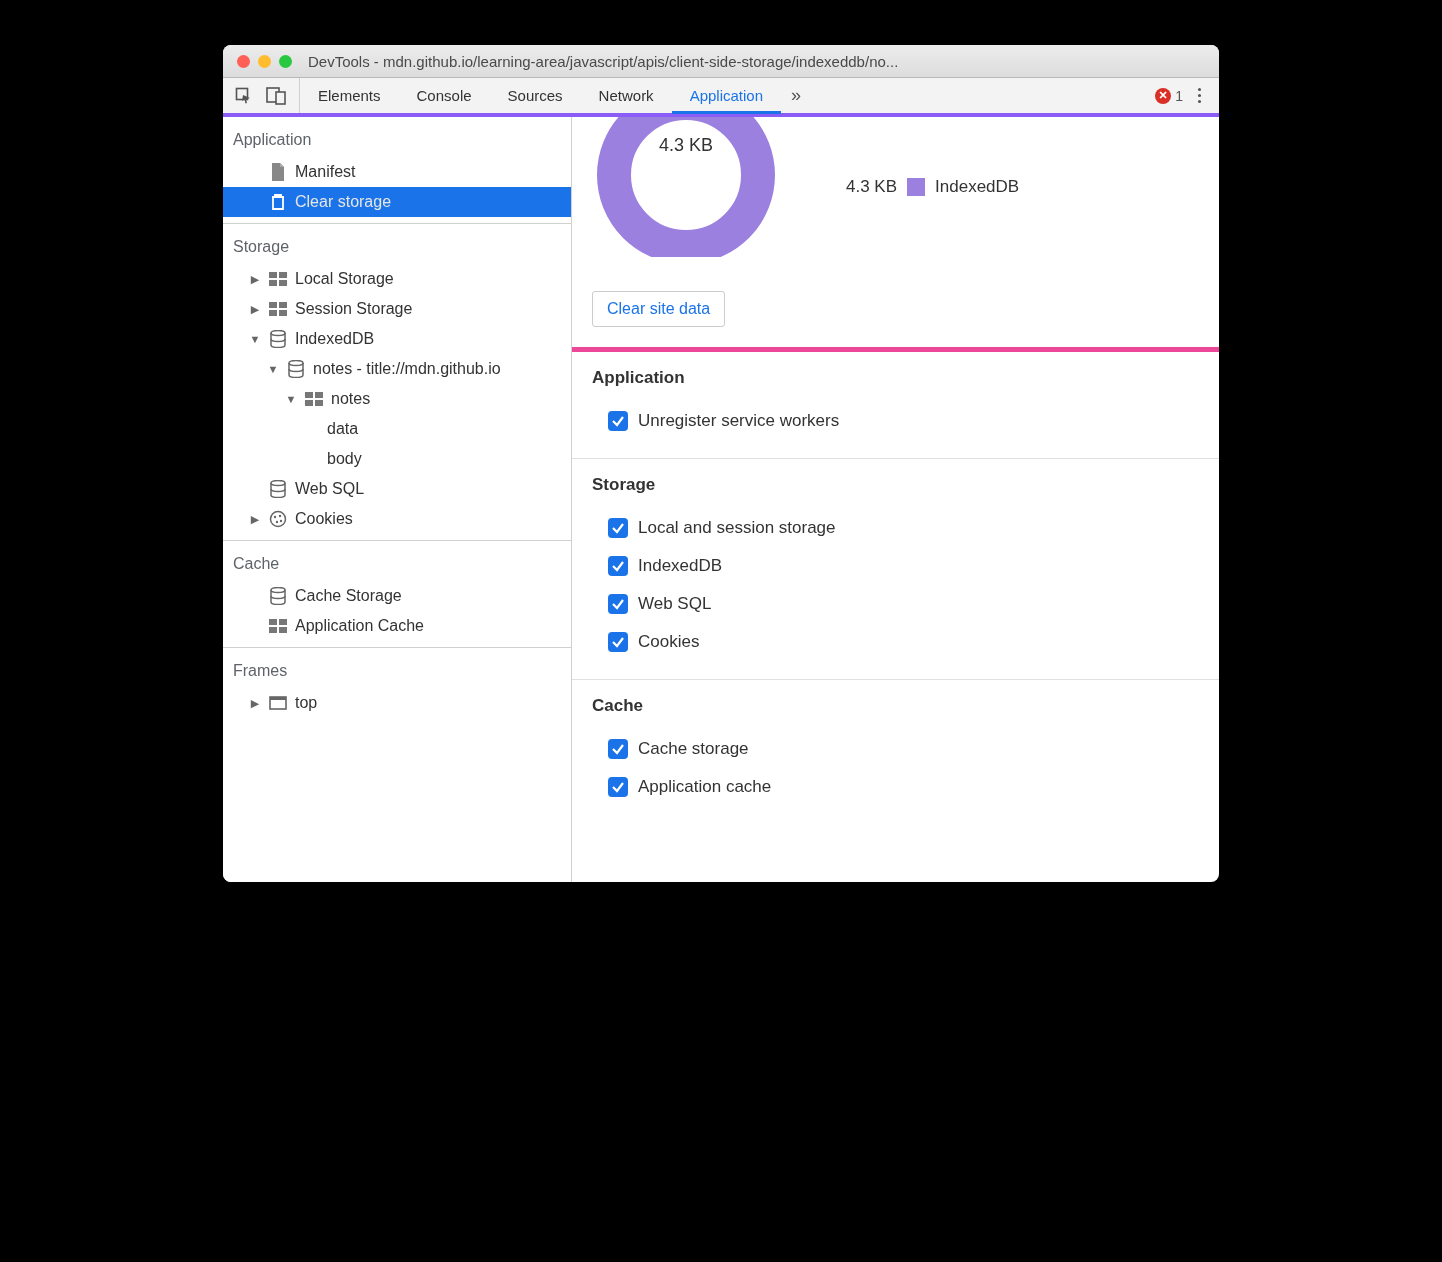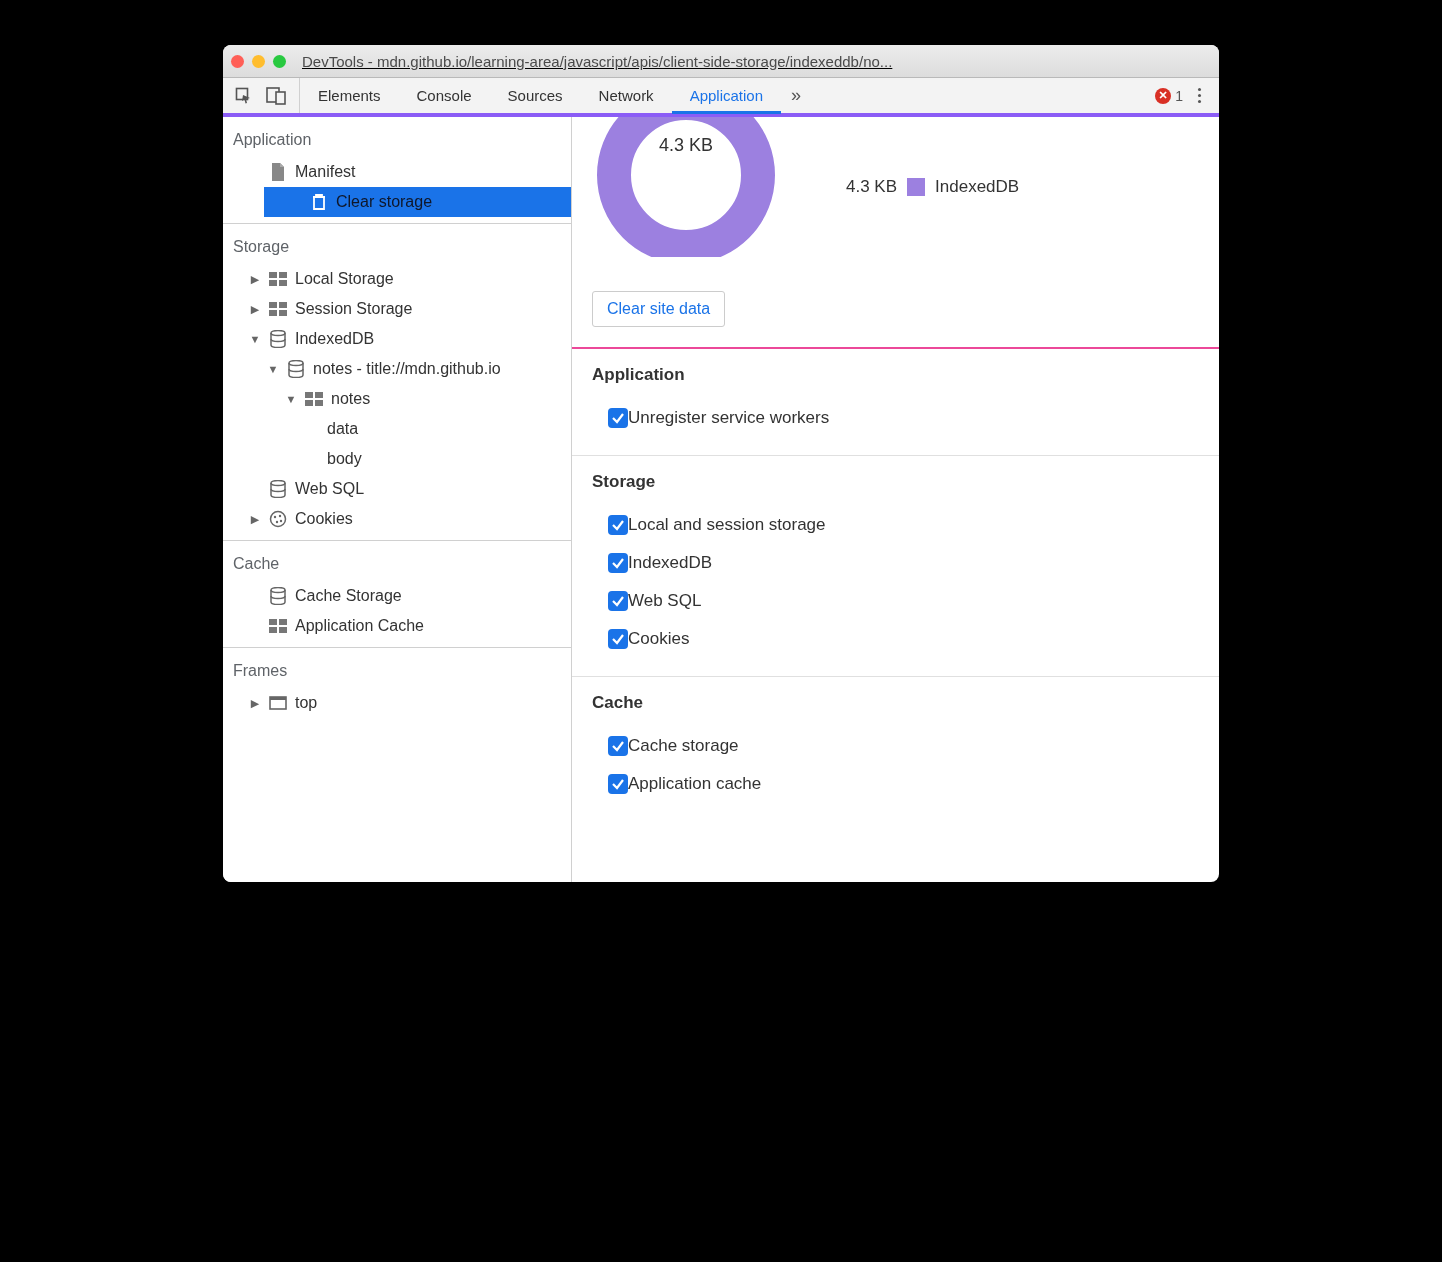--- a/index.html
+++ b/index.html
@@ -20,23 +20,22 @@
   border-radius: 8px;
   box-shadow: 0 20px 60px rgba(0,0,0,0.5);
   overflow: hidden;
 }
 .titlebar {
   height: 33px;
   background: linear-gradient(#ececec, #dcdcdc);
   border-bottom: 1px solid #b9b9b9;
   display: flex;
   align-items: center;
-  padding: 0 8px;
+  padding: 0 14px;
   gap: 8px;
-  text-decoration: underline;
 }
 .traffic { display: flex; gap: 8px; margin-right: 8px; }
 .dot { width: 13px; height: 13px; border-radius: 50%; }
 .dot.red { background: #ff5f57; }
 .dot.yellow { background: #ffbd2e; }
 .dot.green { background: #28c940; }
 .titlebar-title { color: #4a4a4a; font-size: 15px; overflow: hidden; text-overflow: ellipsis; white-space: nowrap; flex: 1; }
 
 .toolbar {
   height: 39px;
@@ -75,43 +74,43 @@
 .body { display:flex; height: 765px; }
 .sidebar { width: 349px; border-right: 1px solid #d0d0d0; background:#fff; overflow:auto; }
 .side-section { border-bottom: 1px solid #d0d0d0; padding: 6px 0; }
 .side-head { color: #5f6368; font-size: 16px; padding: 8px 10px; }
 .side-item {
   display:flex; align-items:center; gap:8px;
   padding: 6px 10px 6px 26px;
   color:#333; font-size:16px;
   cursor: pointer;
 }
-.side-item.selected { background:#1a73e8; color:#0f172a;margin-left:41px; }
+.side-item.selected { background:#1a73e8; color:#e5e5e5; }
 .side-item.selected .ico { color:#fff; }
 .caret { width:12px; display:inline-flex; justify-content:center; color:#666; font-size:11px; }
 .ico { width:18px; height:18px; display:inline-flex; align-items:center; justify-content:center; color:#5f6368; }
 .indent-1 { padding-left: 26px; }
 .indent-2 { padding-left: 44px; }
 .indent-3 { padding-left: 62px; }
 .indent-5 { padding-left: 104px; }
 
 .main { flex:1; overflow:auto; }
 .chart-row { display:flex; align-items:center; gap:60px; padding: 0 20px 20px 20px; }
 .donut-wrap { position:relative; width:200px; height:140px; margin-left:-6px; }
 .donut-center { position:absolute; left:50%; top:18px; transform:translateX(-50%); font-size:18px; color:#333; }
 .legend-row { display:flex; align-items:center; gap:10px; font-size:17px; color:#333; }
 .swatch { width:18px; height:18px; background:#9c80e0; }
-.clear-btn-row { padding: 14px 20px 20px 20px; border-bottom:2px solid #ec4899; }
+.clear-btn-row { padding: 14px 20px 20px 20px; border-bottom:5px solid #ec4899; }
 .clear-btn {
   border:1px solid #ccc; border-radius:3px; background:#fff;
   color:#1a73e8; padding:8px 14px; font-size:16px; cursor:pointer;
 }
 .section { border-bottom:1px solid #e0e0e0; padding: 16px 20px 18px 20px; }
 .section h3 { font-size:17px; font-weight:600; color:#333; margin-bottom:14px; }
-.check-row { display:flex; align-items:center; padding:9px 16px; font-size:17px; color:#333; }
+.check-row { display:flex; align-items:center; gap:10px; padding:9px 16px; font-size:17px; color:#333; }
 .cbox {
   width:20px; height:20px; border-radius:4px; background:#1a73e8;
   display:flex; align-items:center; justify-content:center; color:#fff;
 }
 svg { display:block; }
 </style>
 </head>
 <body>
 
 <div class="window">

